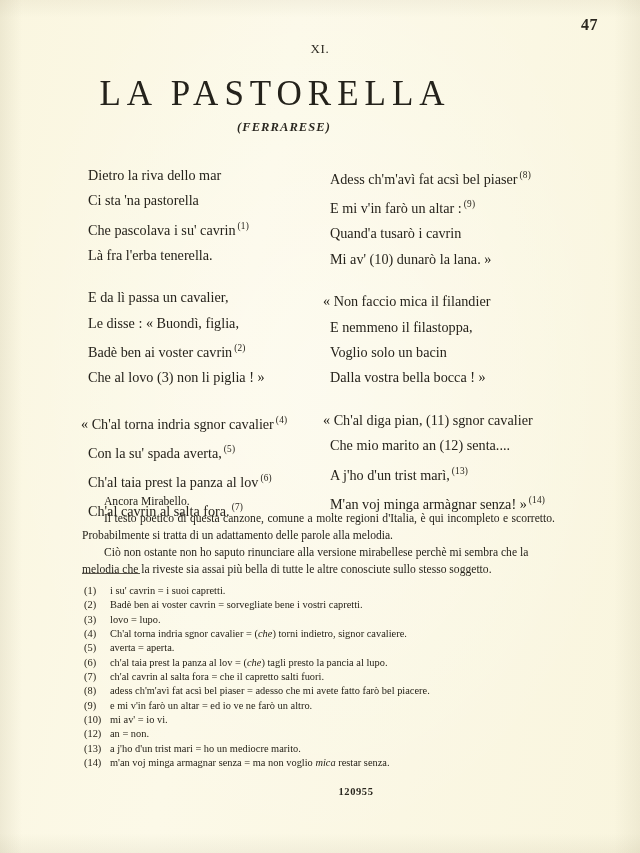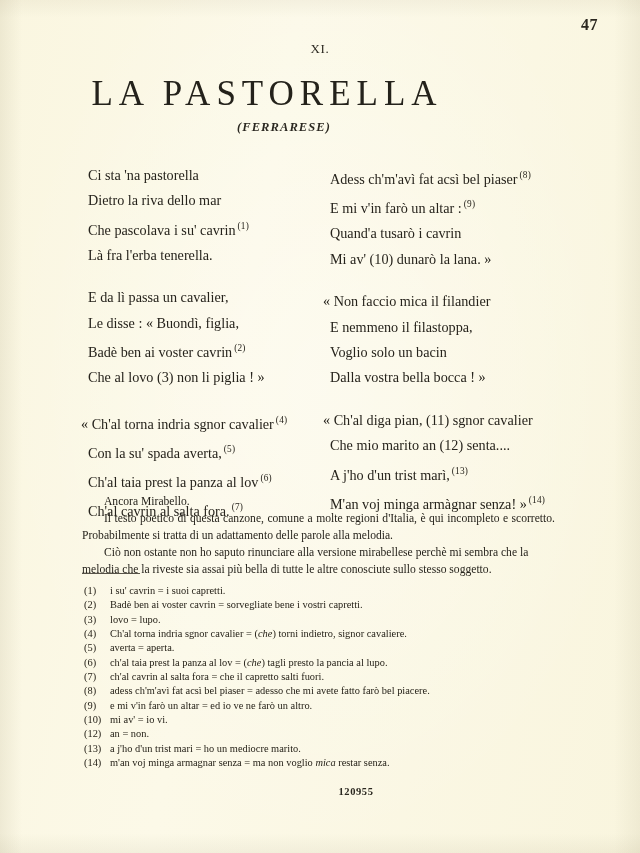--- a/index.html
+++ b/index.html
@@ -51,21 +51,21 @@
     left: 0;
     width: 640px;
     text-align: center;
     font-size: 13px;
     letter-spacing: 0.6px;
     color: #2e2b23;
   }
   .song-title {
     position: absolute;
     top: 74px;
-    left: 4px;
+    left: 12px;
     width: 526px;
     text-align: center;
     font-size: 35px;
     letter-spacing: 6px;
     color: #24221b;
     font-weight: normal;
     margin: 0;
   }
   .song-subtitle {
     position: absolute;
@@ -180,22 +180,22 @@
 
   <div class="folio">47</div>
 
   <div class="numeral">XI.</div>
   <h1 class="song-title">LA PASTORELLA</h1>
   <div class="song-subtitle">(FERRARESE)</div>
 
   <div class="poem">
     <div class="col col-left" id="col-left">
         <div class="stanza">
+          <div class="vline"><span>Dietro la riva dello mar</span></div>
           <div class="vline"><span>Ci sta 'na pastorella</span></div>
-          <div class="vline"><span>Dietro la riva dello mar</span></div>
           <div class="vline"><span>Che pascolava i su' cavrin</span><sup class="fn">(1)</sup></div>
           <div class="vline"><span>Là fra l'erba tenerella.</span></div>
         </div>
         <div class="stanza">
           <div class="vline"><span>E da lì passa un cavalier,</span></div>
           <div class="vline"><span>Le disse : « Buondì, figlia,</span></div>
           <div class="vline"><span>Badè ben ai voster cavrin</span><sup class="fn">(2)</sup></div>
           <div class="vline"><span>Che al lovo (3) non li piglia ! »</span></div>
         </div>
         <div class="stanza">

